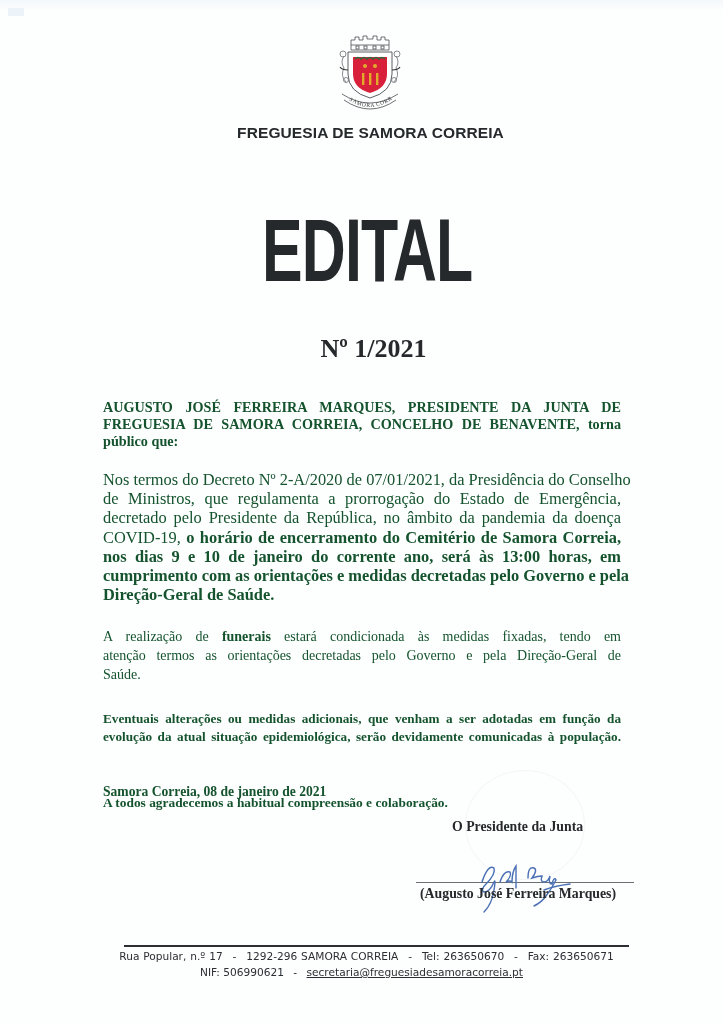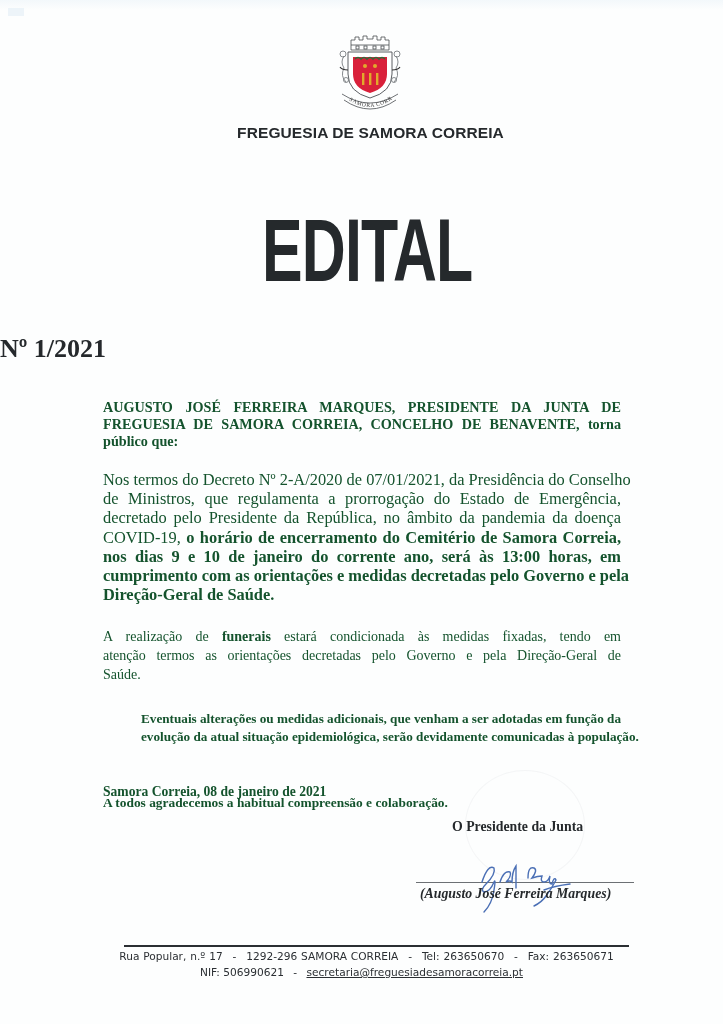--- a/index.html
+++ b/index.html
@@ -12,44 +12,44 @@
 
     .crest { position: absolute; left: 334px; top: 28px; width: 72px; height: 82px; }
 
     .org-title { position: absolute; left: 0; width: 723px; text-align: center; font-family: "Liberation Sans", sans-serif; font-weight: bold; color: #25292c; }
     .org-name { top: 124px; font-size: 15.5px; letter-spacing: 0.1px; padding-left: 18px; }
     .org-sub { top: 145px; font-size: 10.5px; padding-left: 12px; }
 
     .edital { position: absolute; left: 262px; top: 200px; width: 246px; height: 100px; overflow: hidden; }
     .edital span { display: block; font-family: "Liberation Sans", sans-serif; font-weight: bold; font-size: 78px; line-height: 100px; color: #25292c; transform: scaleX(0.78) scaleY(1.14); transform-origin: left center; white-space: nowrap; letter-spacing: -1px; }
 
-    .edital-number { position: absolute; left: 0; width: 723px; top: 334px; font-size: 26px; font-weight: bold; color: #25292c; padding-left: 0; }
+    .edital-number { position: absolute; left: 0; width: 723px; top: 334px; text-align: center; font-size: 26px; font-weight: bold; color: #25292c; padding-left: 24px; }
 
     .para { position: absolute; left: 103px; width: 518px; text-align: justify; color: #14532d; }
     .para.intro { top: 399px; font-size: 14.2px; line-height: 17px; font-weight: bold; text-align-last: left; }
     .para.intro .line { display: block; text-align: justify; text-align-last: justify; }
     .para.intro .line.last { text-align-last: left; }
 
     .para.main { top: 470px; font-size: 16.4px; line-height: 19.2px; }
     .para.main .line, .para.funerals .line { display: block; text-align: justify; text-align-last: justify; white-space: nowrap; }
     .para.main .line.last, .para.funerals .line.last { text-align-last: left; }
     .para .b { font-weight: bold; }
 
     .para.funerals { top: 627px; font-size: 14px; line-height: 19.2px; }
 
     .para.eventual { top: 710px; font-size: 13.2px; line-height: 18px; font-weight: bold; }
-    .para.eventual .line { display: block; white-space: nowrap; text-align: justify; text-align-last: justify; margin-left: 38px; }
+    .para.eventual .line { display: block; white-space: nowrap; text-align: justify; text-align-last: justify; }
     .para.eventual .line.last { text-align-last: justify; }
 
     .para.thanks { top: 794px; font-size: 13.4px; line-height: 18px; font-weight: bold; }
     .para.date { top: 783px; font-size: 13.6px; line-height: 18px; font-weight: bold; }
 
     .signer-role { position: absolute; left: 452px; top: 819px; font-size: 13.8px; font-weight: bold; color: #25292c; }
     .signature-line { position: absolute; left: 416px; top: 882px; width: 218px; height: 1px; background: #6c7074; }
-    .signer-name { position: absolute; left: 420px; top: 886px; font-size: 13.8px; font-weight: bold; color: #25292c; font-style: italic; }
+    .signer-name { position: absolute; left: 420px; top: 886px; font-size: 13.8px; font-weight: bold; color: #25292c; }
     .signature { position: absolute; left: 470px; top: 852px; width: 120px; height: 62px; }
     .stamp { position: absolute; left: 465px; top: 770px; width: 120px; height: 110px; border-radius: 50%; border: 1px solid #f1f3f4; opacity: .8; }
 
     .footer-line { position: absolute; left: 124px; top: 945px; width: 505px; height: 1.5px; background: #2b2f33; }
     .footer { position: absolute; left: 0; width: 723px; text-align: center; font-family: "DejaVu Sans", sans-serif; font-size: 10.6px; color: #2b2f33; }
     .footer.l1 { top: 950px; padding-left: 10px; word-spacing: 0.5px; }
     .footer.l2 { top: 966px; }
     .footer .email { text-decoration: underline; }
     .footer .sep { padding: 0 6px; }
   </style>

